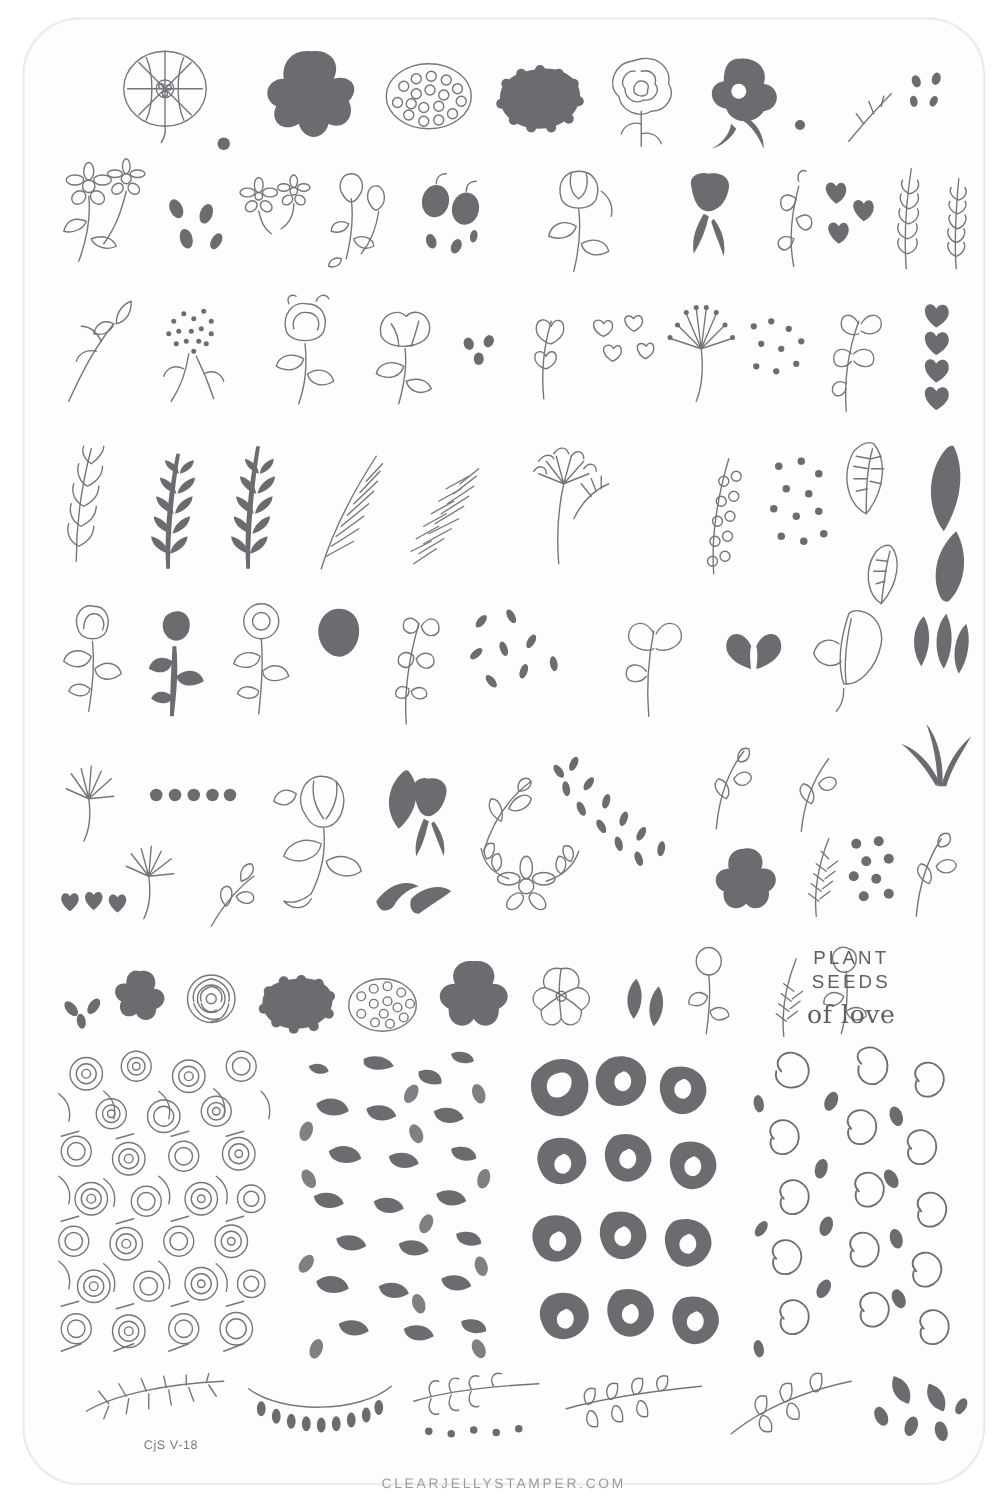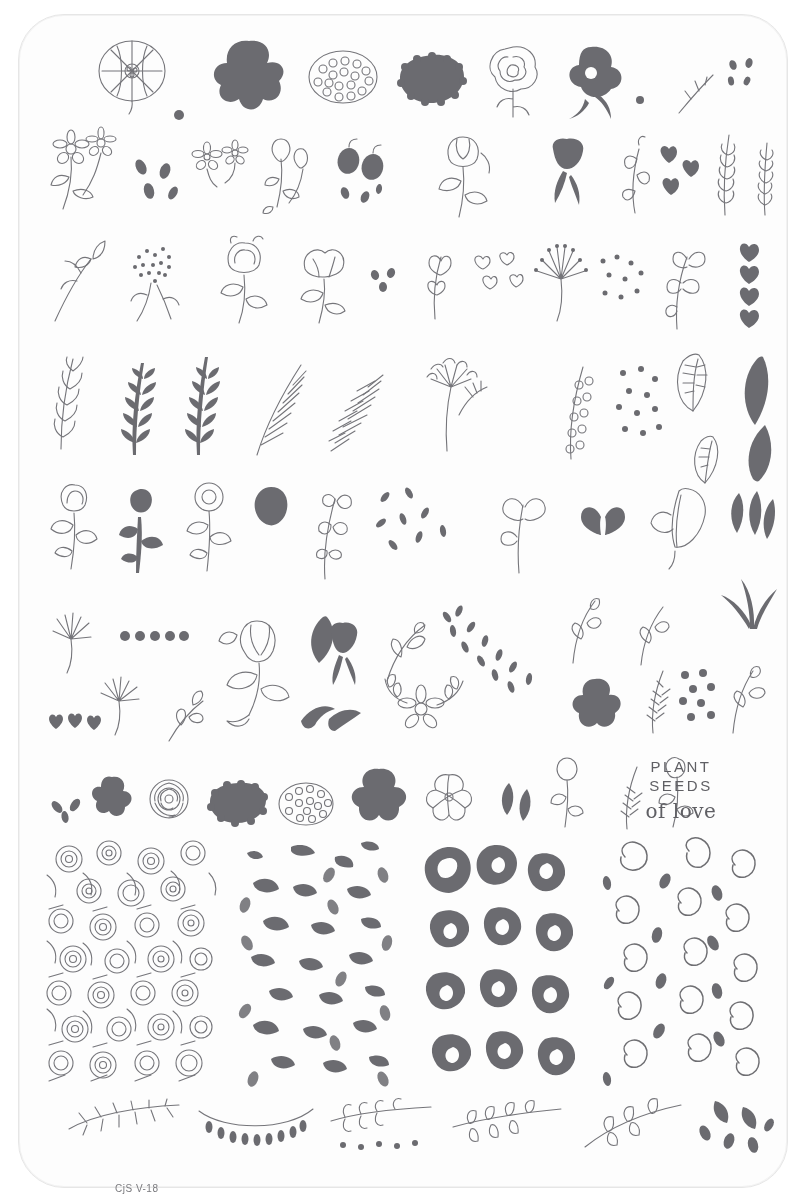--- a/index.html
+++ b/index.html
@@ -5,21 +5,21 @@
   html,body{margin:0;padding:0;background:#ffffff;}
   body{font-family:"Liberation Sans", sans-serif;}
   .stage{position:relative;width:804px;height:1200px;background:#ffffff;overflow:hidden;}
   .plate{position:absolute;left:18px;top:14px;width:768px;height:1172px;background:#fdfdfd;border:1px solid #e6e6e6;border-radius:46px;box-shadow:0 0 0 1px #f2f2f2 inset;}
   .cell{position:absolute;}
   svg{display:block;overflow:visible;}
   .ink{stroke:#6e6e72;fill:none;stroke-width:1.5;stroke-linecap:round;stroke-linejoin:round;}
   .ink-thin{stroke:#75757a;fill:none;stroke-width:1.1;stroke-linecap:round;stroke-linejoin:round;}
   .solid{fill:#6b6b70;stroke:none;}
   .panel{position:absolute;border:0;}
-  .plate-code{position:absolute;left:96px;top:1136px;font-size:10px;letter-spacing:.5px;color:#7a7a7e;margin-top:32px;}
+  .plate-code{position:absolute;left:96px;top:1136px;font-size:10px;letter-spacing:.5px;color:#7a7a7e;}
   .brand{position:absolute;left:0;right:0;top:1166px;text-align:center;font-size:11px;letter-spacing:2.2px;color:#9b9b9f;}
   .seedtext{position:absolute;right:46px;top:742px;width:120px;text-align:center;color:#5f5f64;}
   .seedtext .l1,.seedtext .l2{font-size:15px;letter-spacing:2.5px;line-height:19px;font-family:"Liberation Sans",sans-serif;}
   .seedtext .l3{font-size:20px;font-family:"DejaVu Serif",serif;margin-top:4px;letter-spacing:.5px;}
 </style>
 </head>
 <body>
 
 <div class="stage">
   <div class="plate">
@@ -1353,14 +1353,15 @@
           <path d="M52 10 C62 12 68 22 64 32 C54 30 48 20 52 10 Z"></path>
           <ellipse cx="14" cy="36" rx="5" ry="8" transform="rotate(-25 14 36)"></ellipse>
           <ellipse cx="38" cy="44" rx="5" ry="8" transform="rotate(20 38 44)"></ellipse>
           <ellipse cx="62" cy="48" rx="5" ry="8" transform="rotate(-15 62 48)"></ellipse>
           <ellipse cx="78" cy="28" rx="4" ry="7" transform="rotate(30 78 28)"></ellipse>
         </g>
       </svg>
     </div>
 
     <div class="plate-code">CjS V-18</div>
+    <div class="brand">CLEARJELLYSTAMPER.COM</div>
   </div>
 </div>
 
 </body></html>

